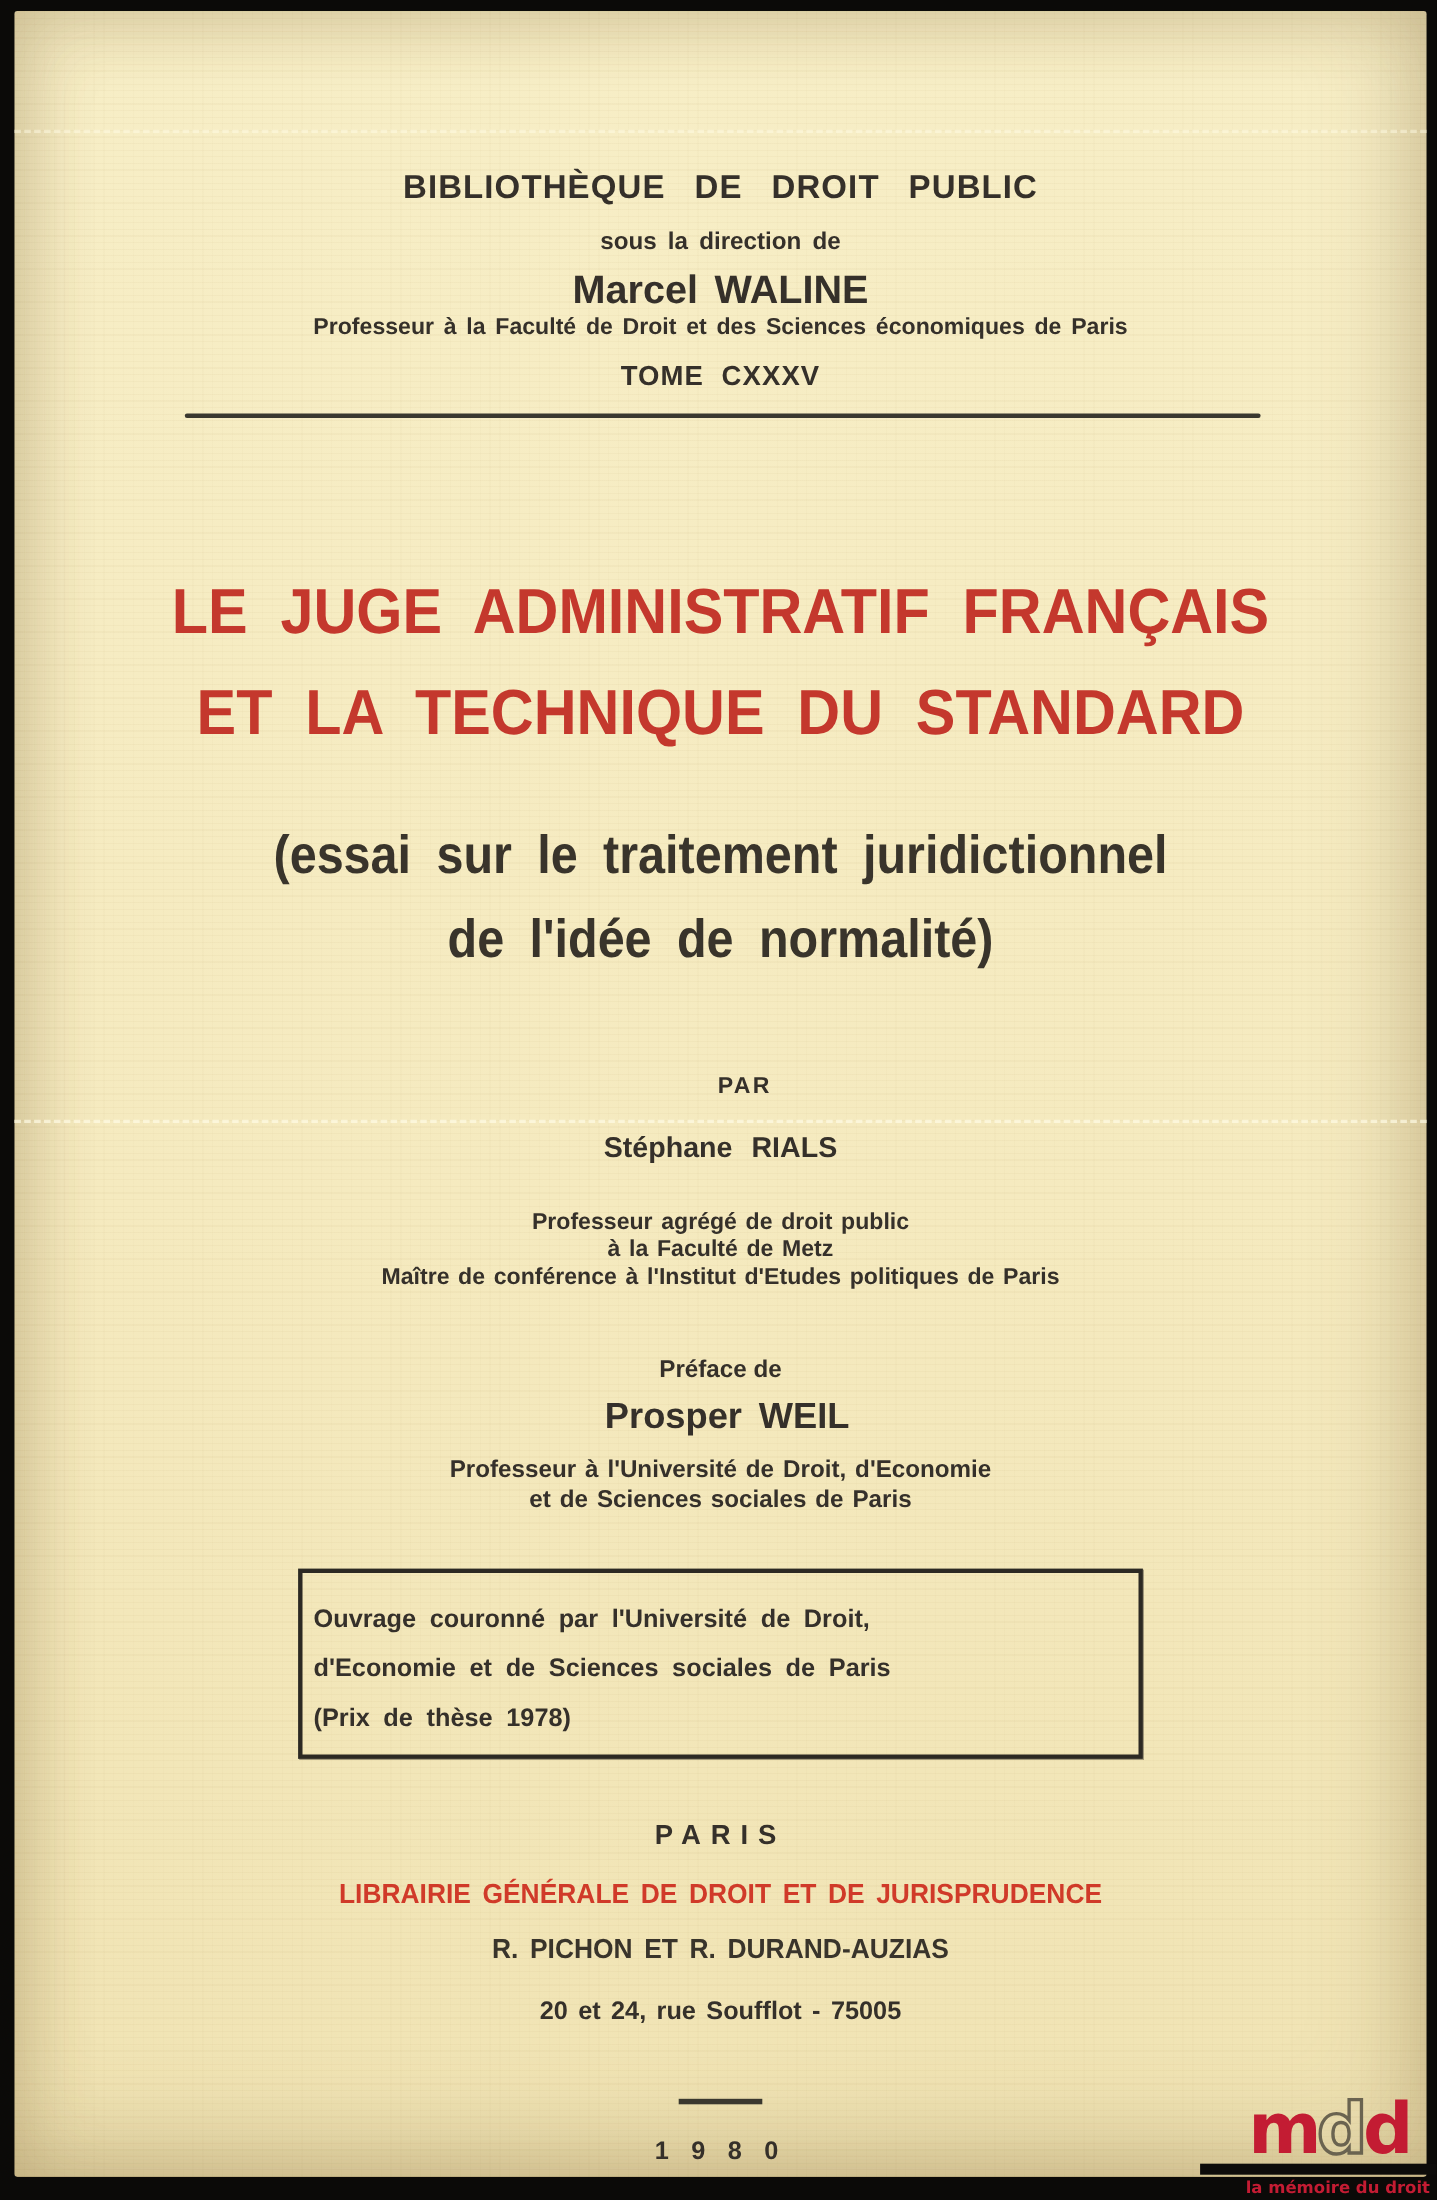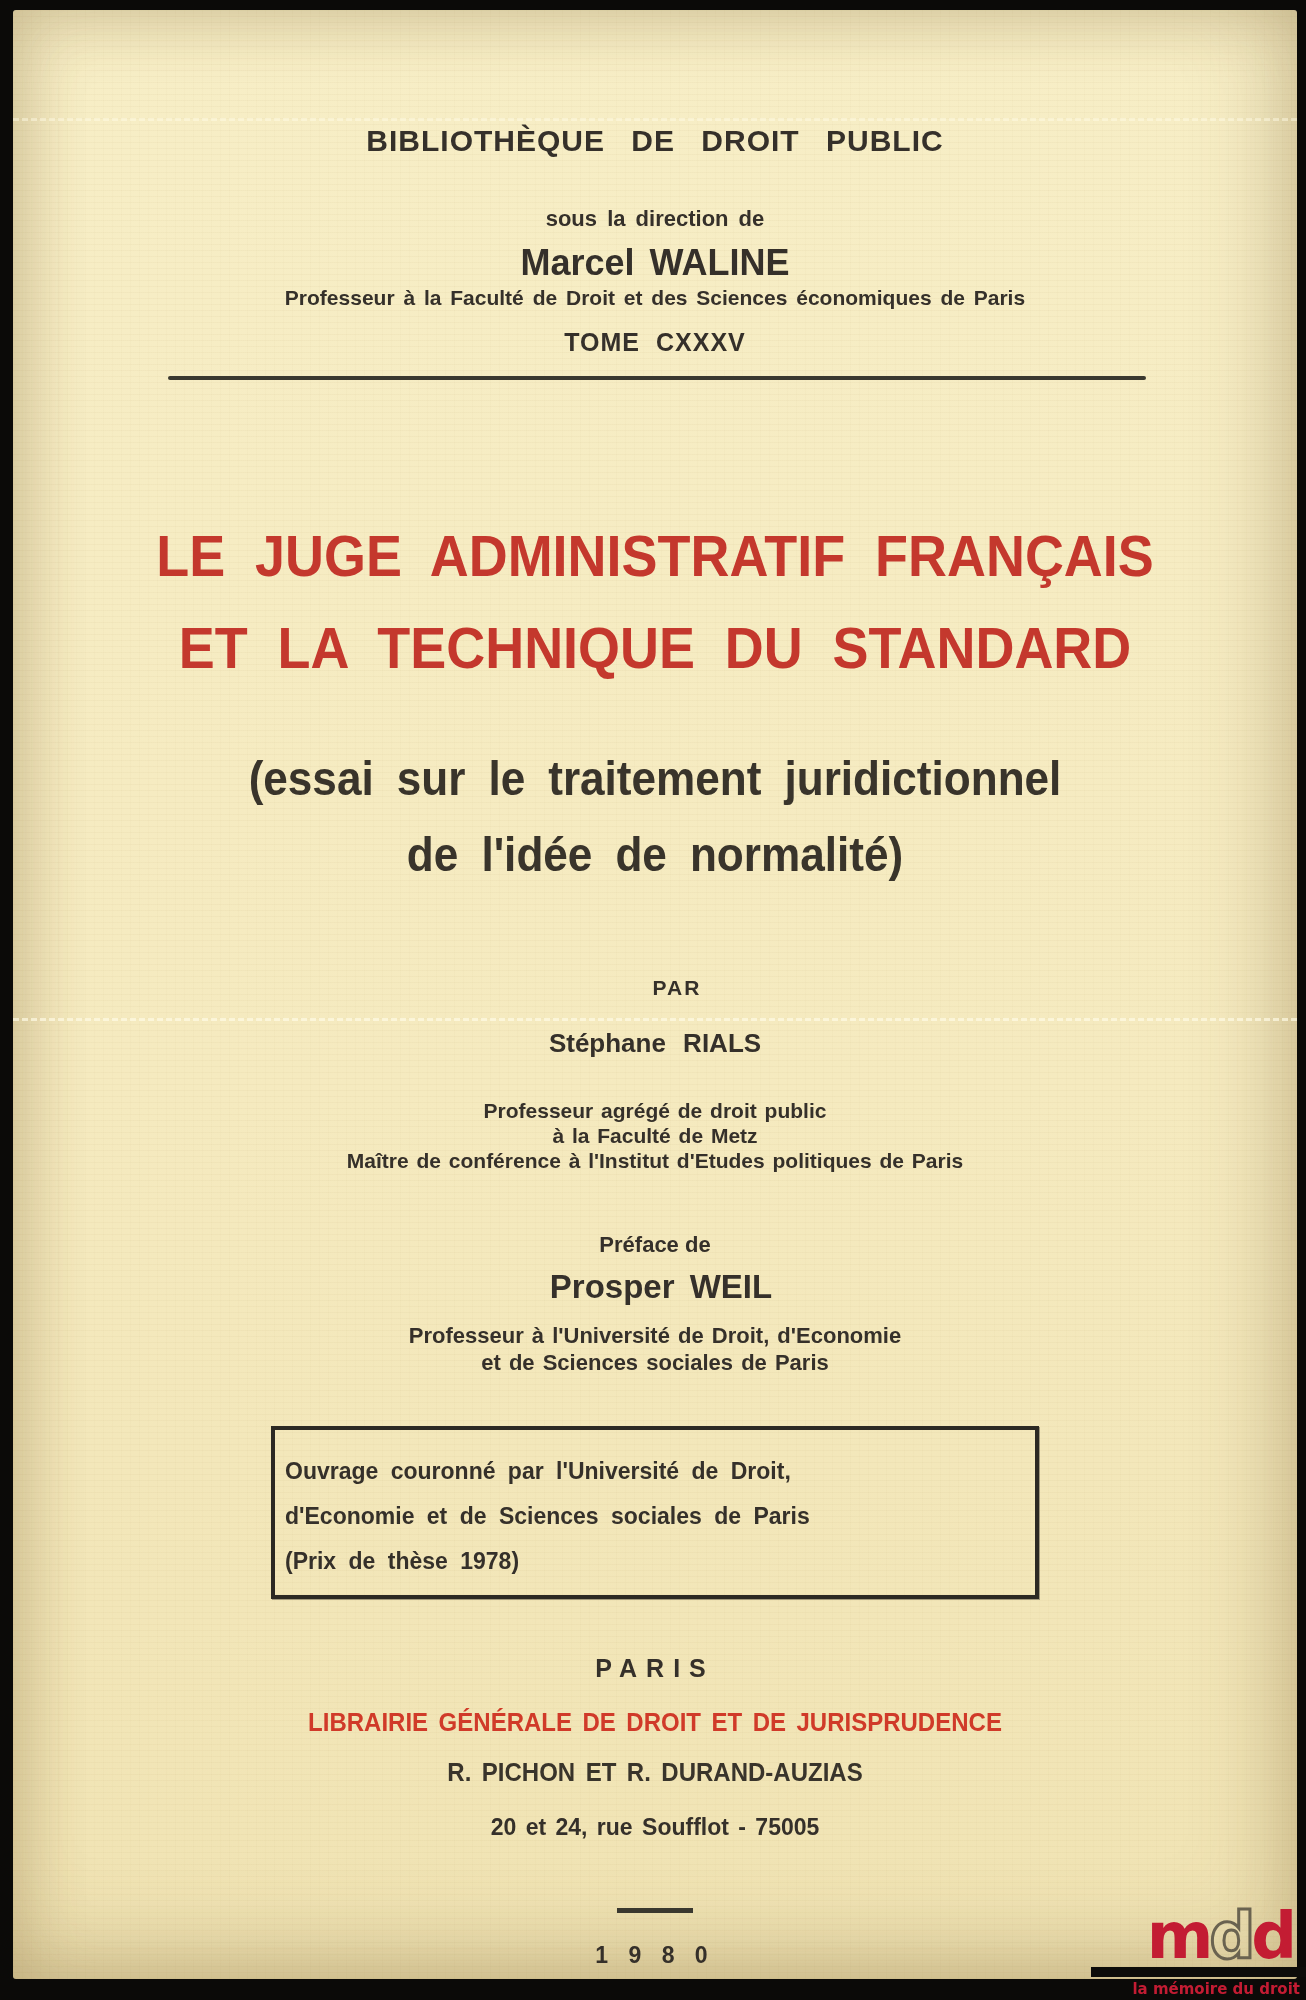--- a/index.html
+++ b/index.html
@@ -18,21 +18,21 @@
     background:
       repeating-linear-gradient(0deg, rgba(170,140,82,0.055) 0 1px, rgba(0,0,0,0) 1px 6px),
       repeating-linear-gradient(90deg, rgba(170,140,82,0.03) 0 1px, rgba(0,0,0,0) 1px 9px),
       linear-gradient(180deg,#f7eec6 0%,#f5eabf 55%,#f0e3b3 100%);
     box-shadow: inset 0 0 70px rgba(125,95,45,0.22), inset -25px -35px 90px rgba(115,88,42,0.16), inset 20px 10px 60px rgba(125,95,45,0.10);
     border-radius:3px;
   }
   .abs{position:absolute;left:0;right:0;text-align:center;}
   .ink{color:#35302a;}
   .crease{position:absolute;left:0;right:0;border-top:3px dashed rgba(255,251,230,0.85);opacity:.55;}
-  .series{top:114px;font-size:30px;font-weight:bold;letter-spacing:1px;word-spacing:17px;}
+  .series{top:144px;font-size:30px;font-weight:bold;letter-spacing:1px;word-spacing:17px;}
   .direction{top:196px;font-size:22px;font-weight:bold;word-spacing:4px;}
   .director{top:232px;font-size:36px;font-weight:bold;word-spacing:5px;}
   .director-role{top:276px;font-size:21px;font-weight:bold;word-spacing:3px;}
   .tome{top:318px;font-size:25px;font-weight:bold;letter-spacing:1px;word-spacing:8px;}
   .rule-main{position:absolute;top:366px;left:155px;width:978px;height:4px;background:#3a382f;border-radius:2px;}
   .title1{top:512px;}
   .title2{top:604px;}
   .red-title{
     font-size:58px;font-weight:bold;word-spacing:16px;letter-spacing:0px;
     transform:scaleX(0.93);
@@ -60,21 +60,21 @@
   .publisher{top:1698px;font-size:25px;font-weight:bold;word-spacing:4px;transform:scaleX(0.96);}
   .pubnames{top:1748px;font-size:25px;font-weight:bold;word-spacing:4px;transform:scaleX(0.96);color:#39342b;}
   .address{top:1804px;font-size:23px;font-weight:bold;word-spacing:3px;}
   .rule-small{position:absolute;top:1898px;left:50%;margin-left:-38px;width:76px;height:5px;background:#3a382f;}
   .year{top:1932px;font-size:23px;font-weight:bold;letter-spacing:7px;}
   .mdd{
     position:absolute;right:0;bottom:2px;width:215px;text-align:right;
   }
   .mdd-word{
     font-family:"DejaVu Sans", sans-serif;font-weight:bold;font-size:64px;
-    line-height:58px;letter-spacing:-4px;padding-right:13px;white-space:nowrap;
+    line-height:58px;letter-spacing:-4px;padding-right:25px;white-space:nowrap;
   }
   .mdd-d-outline{
     color:rgba(244,233,192,0.15);
     -webkit-text-stroke:3px #6a6350;
   }
   .mdd-bar{height:10px;background:#0d0c0a;margin-top:2px;}
   .mdd-tagline{
     font-family:"DejaVu Sans", sans-serif;font-weight:bold;font-size:15px;
     margin-top:3px;padding-right:6px;white-space:nowrap;
   }

